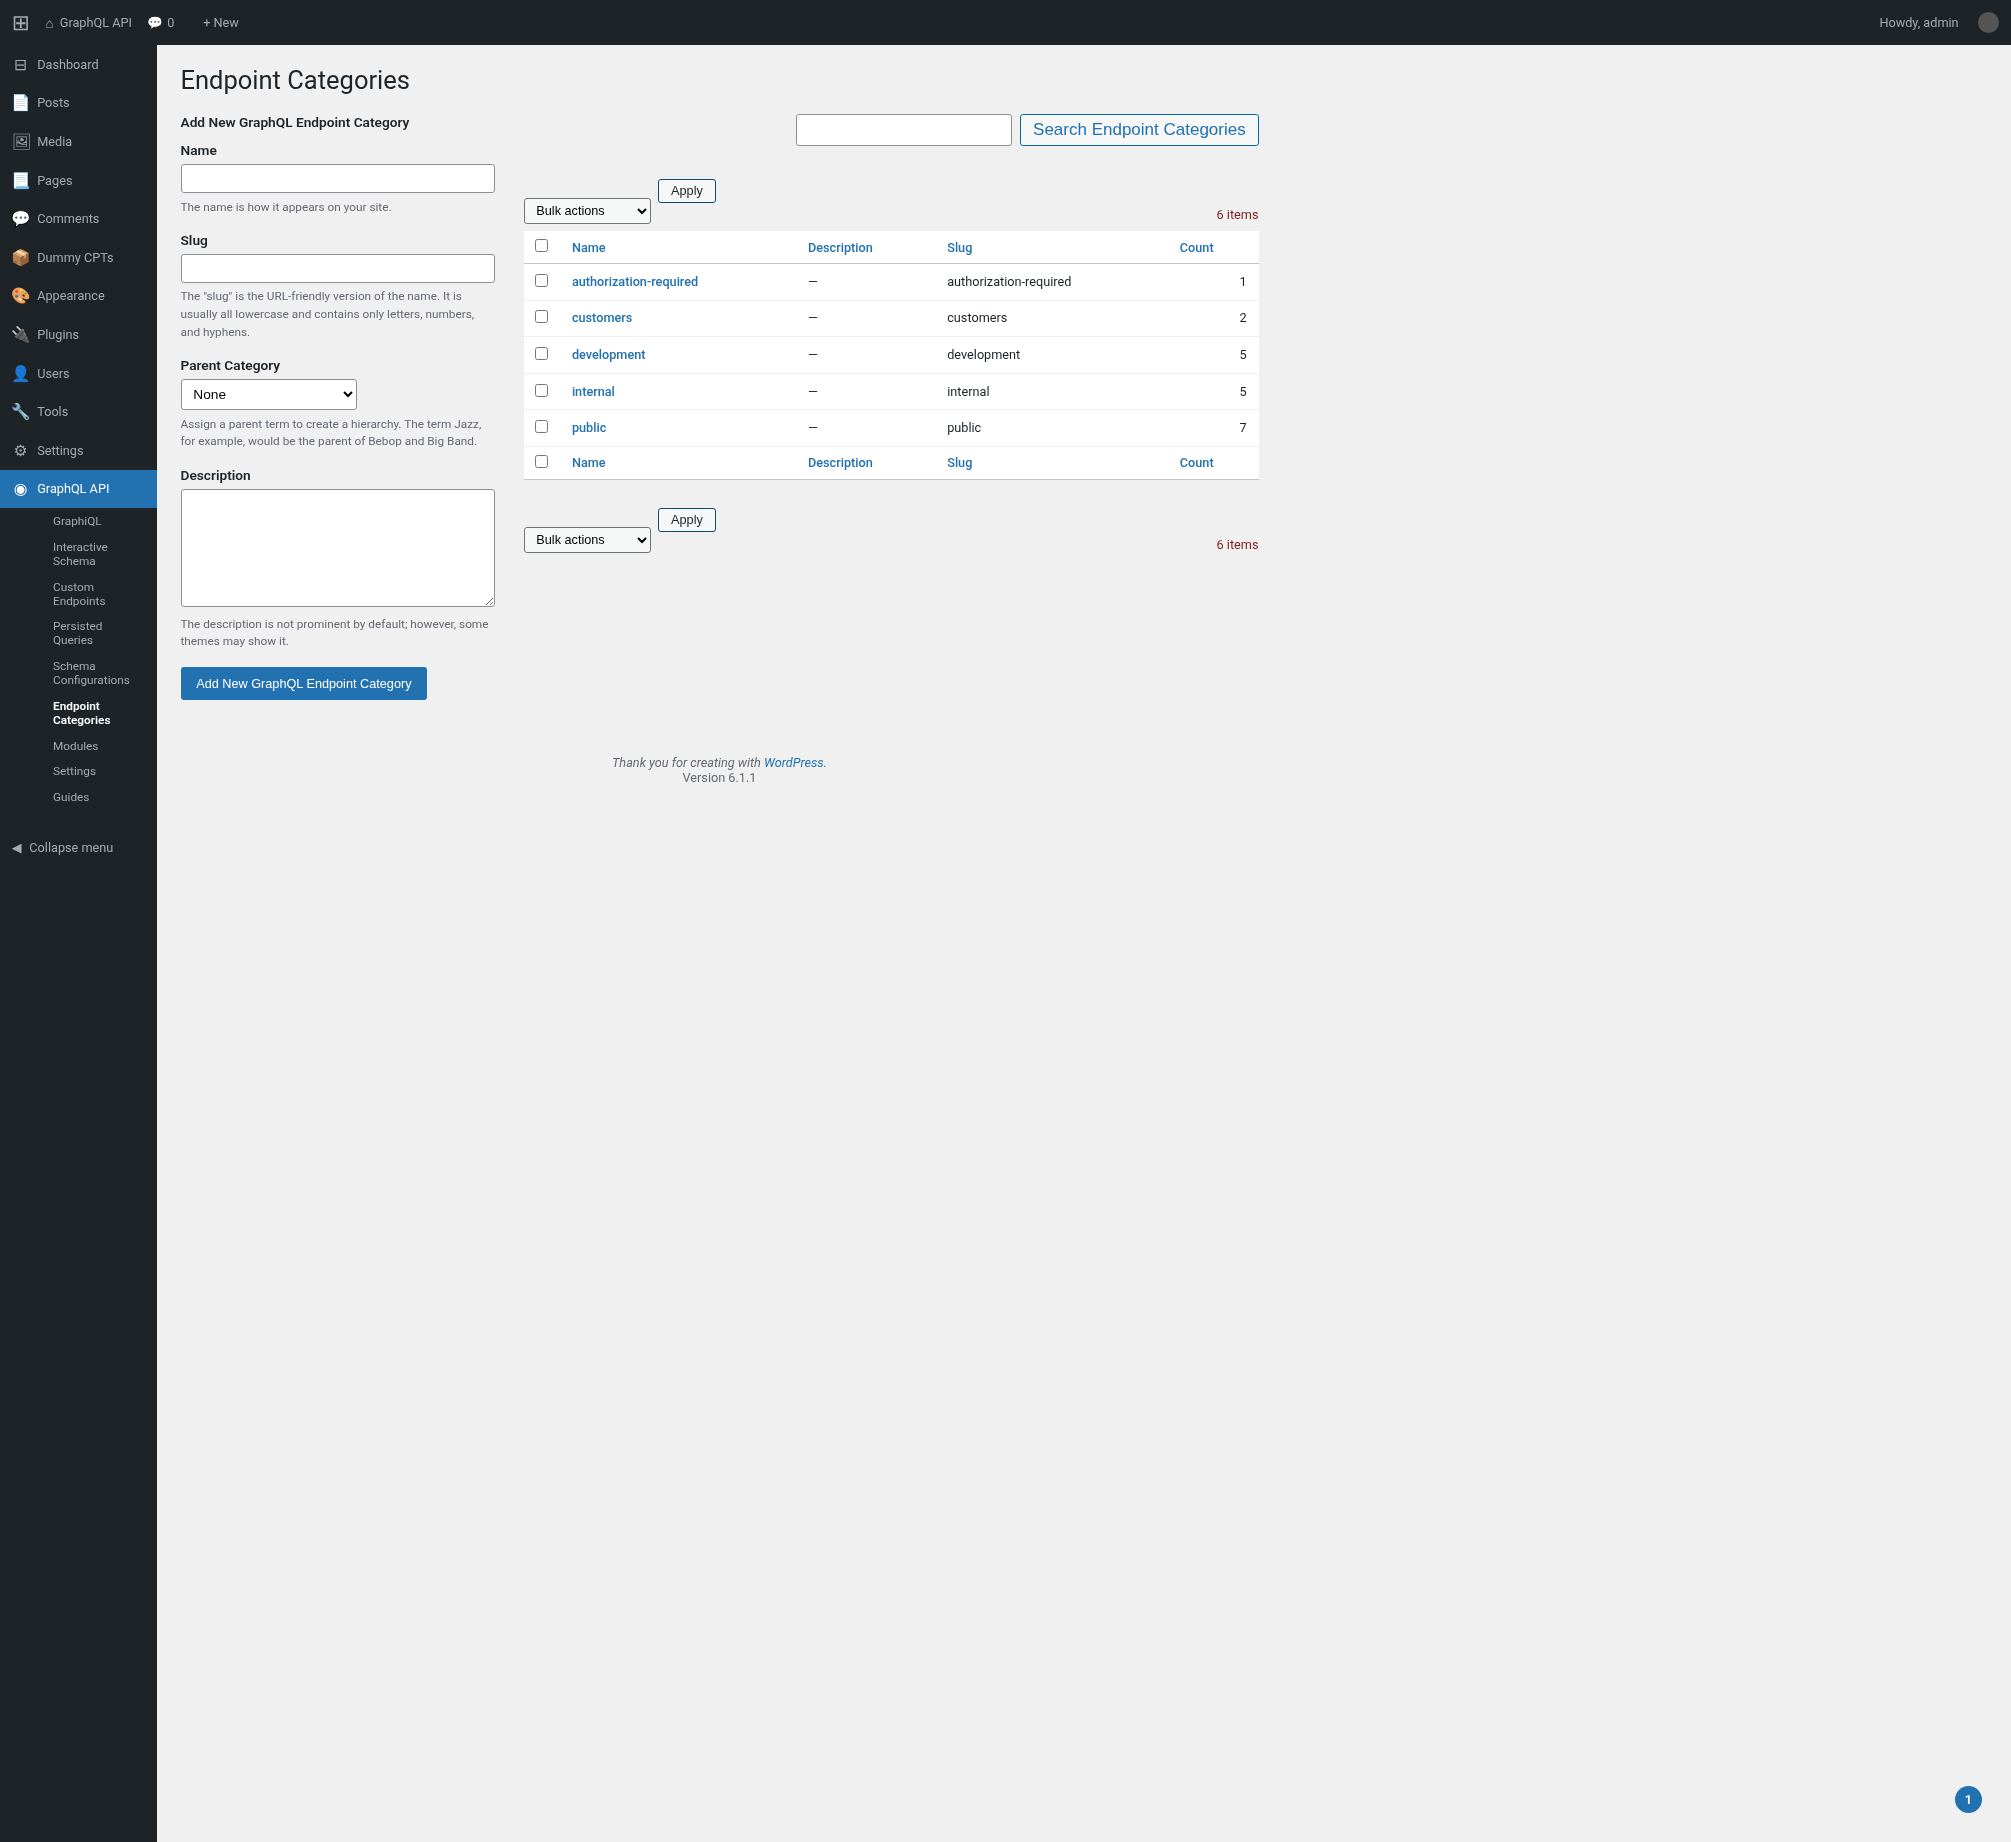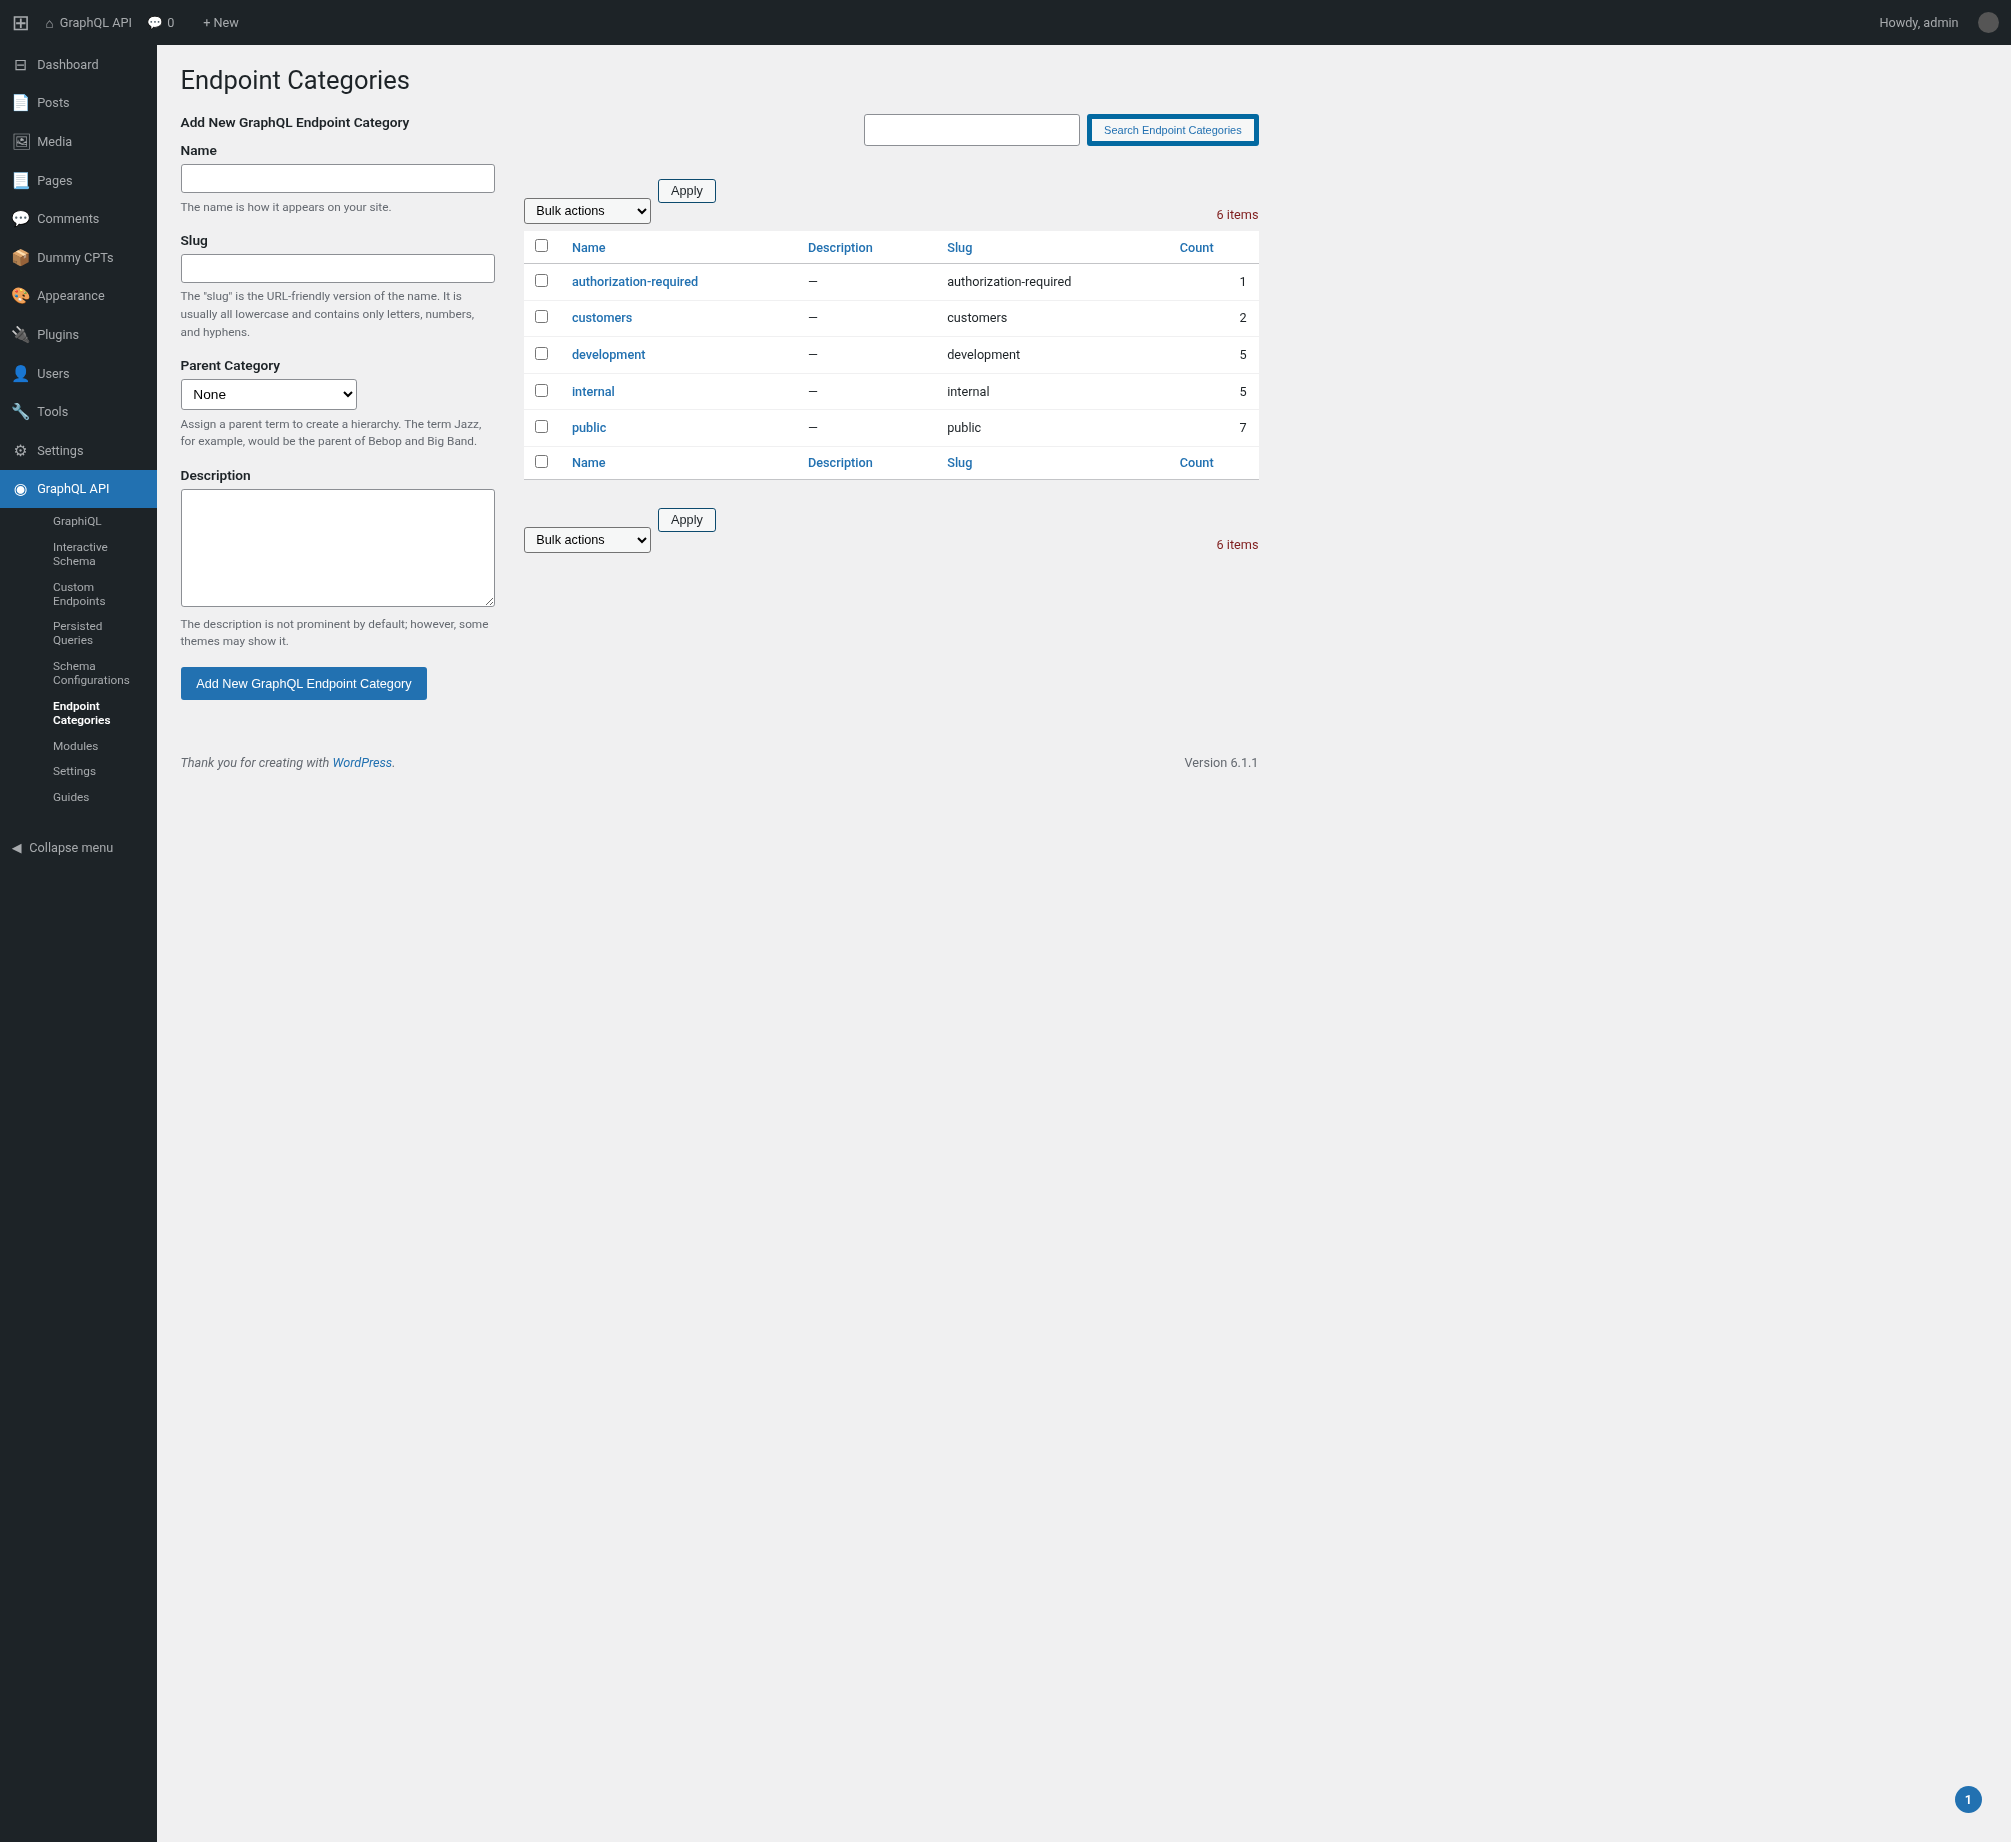--- a/index.html
+++ b/index.html
@@ -174,25 +174,25 @@
       padding: 4.9px 7.8px;
       border: 1px solid #8c8f94;
       border-radius: 2.9px;
       font-size: 12.7px;
       width: 216px;
       background: #fff;
       outline: none;
     }
     .search-bar button {
       background: #f6f7f7;
-      border: 5px solid #0369a1;
+      border: 1px solid #0369a1;
       color: #2271b1;
       padding: 4.9px 11.8px;
       border-radius: 2.9px;
-      font-size: 11px;
+      font-size: 17px;
       cursor: pointer;
       white-space: nowrap;
     }
 
     
     .bulk-bar {
       display: flex;
       align-items: center;
       justify-content: space-between;
       margin-bottom: 7.8px;
@@ -254,20 +254,21 @@
 
     
     .wp-footer {
       margin-top: 39px;
       padding-top: 15.7px;
       display: flex;
       justify-content: space-between;
       align-items: center;
       font-size: 12.7px;
       color: #646970;
+      flex-direction: column;
     }
     .wp-footer a { color: #2271b1; text-decoration: none; }
 
     
     .notif-bubble {
       background: #2271b1;
       color: #fff;
       border-radius: 50%;
       width: 27.4px;
       height: 27.4px;

